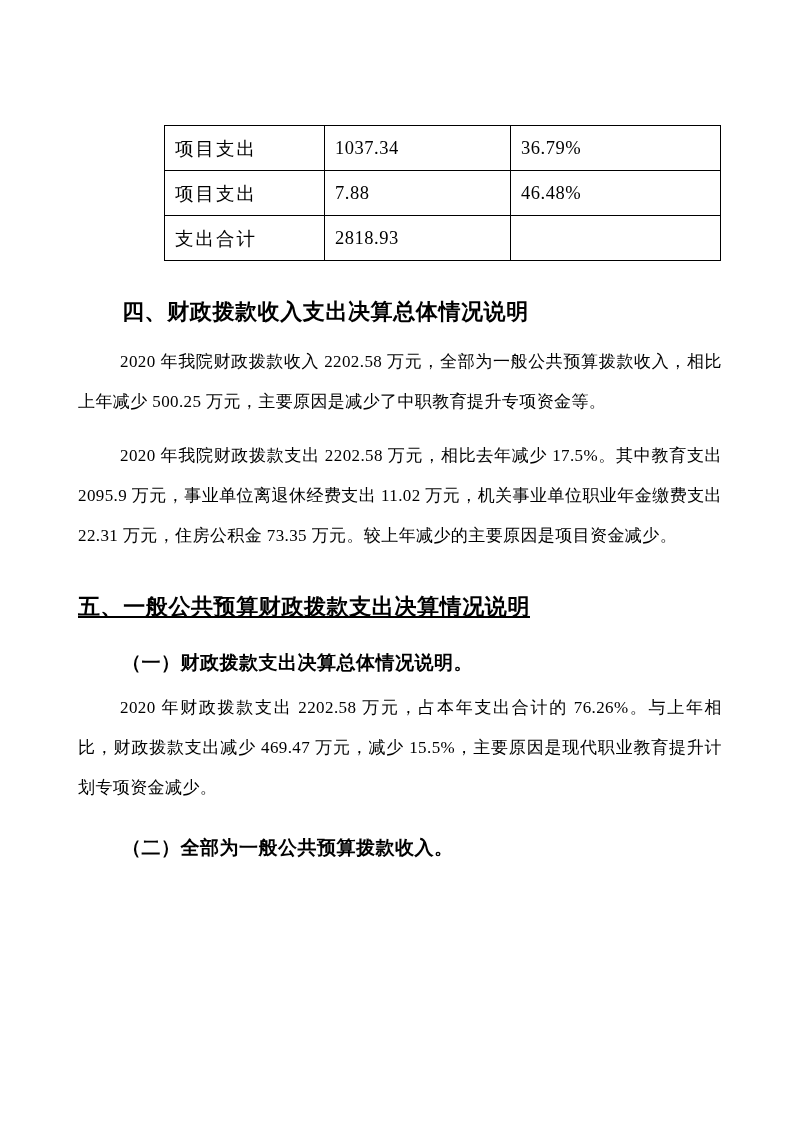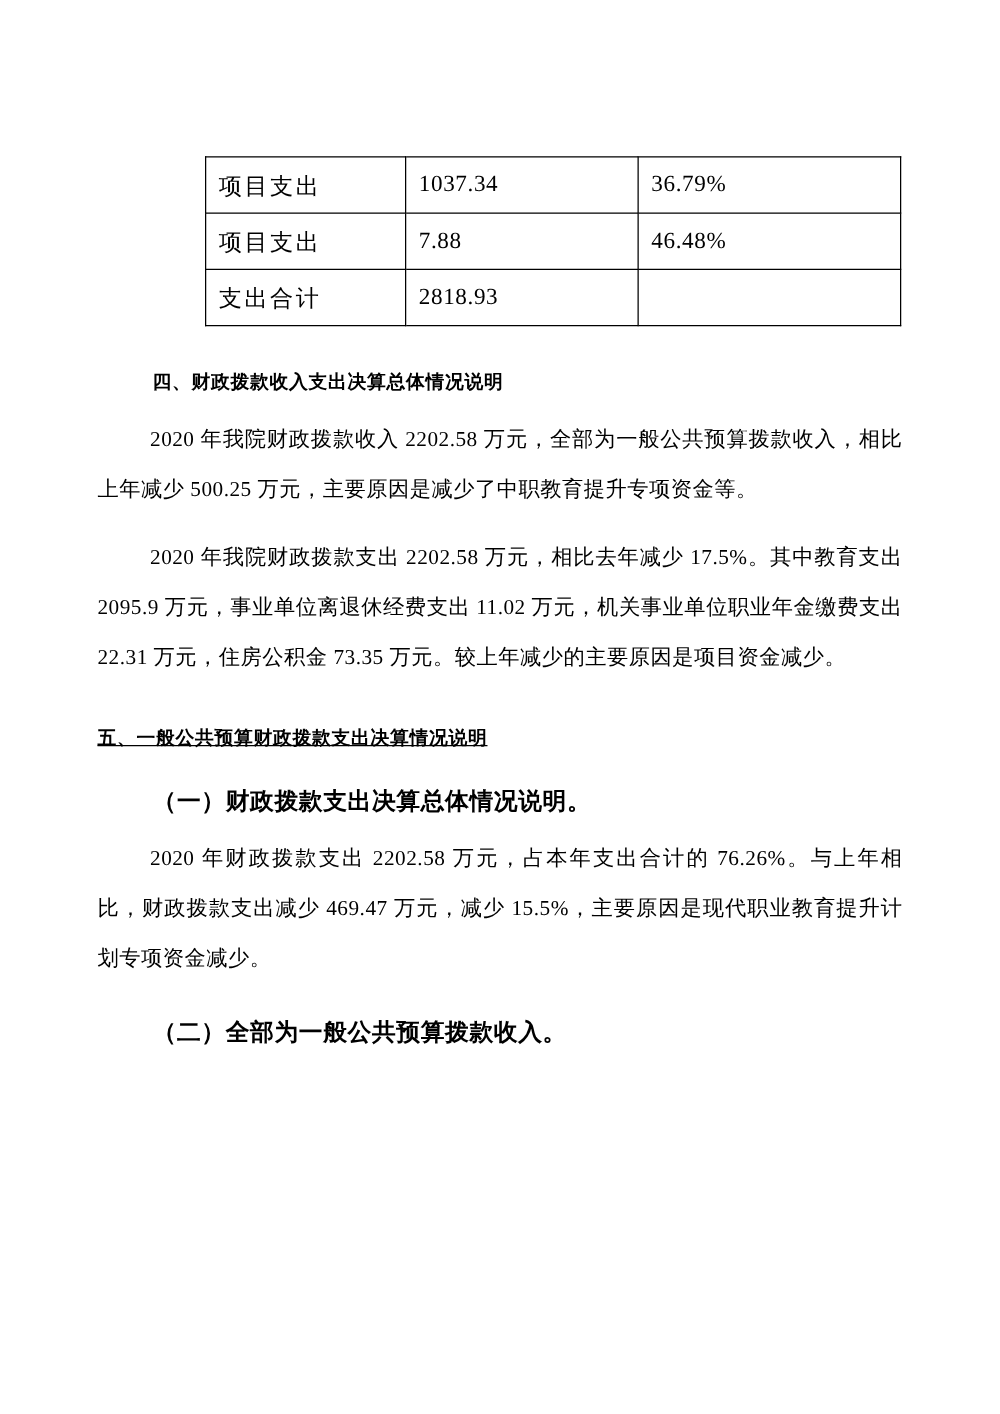--- a/index.html
+++ b/index.html
@@ -52,21 +52,21 @@
     letter-spacing: 0.5px;
   }
   td.cell-pct {
     width: 210px;
     text-align: left;
     letter-spacing: 0.5px;
   }
 
   
   h2.section-heading {
-    font-size: 15px;
+    font-size: 22px;
     font-weight: bold;
     margin: 34px 0 0 0;
     text-indent: 44px;
     letter-spacing: 0.6px;
     line-height: 1.5;
     font-family: "Liberation Sans", "DejaVu Sans", sans-serif;
   }
   h2.section-heading.flush {
     text-indent: 0;
     text-decoration: underline;

